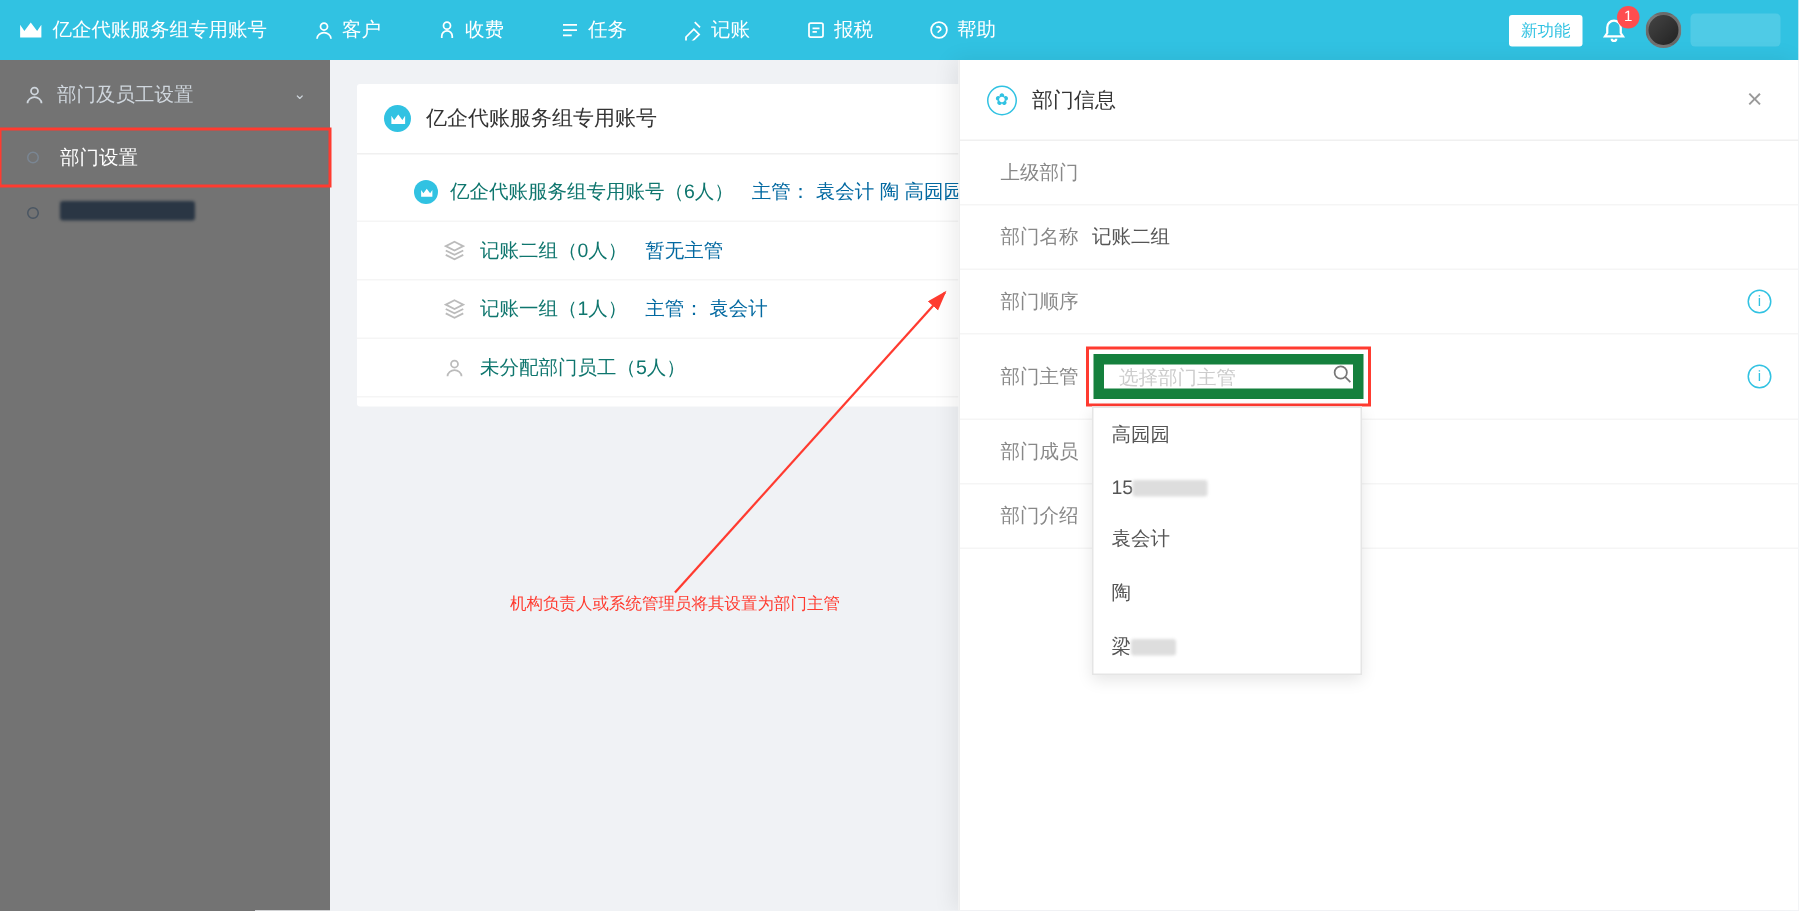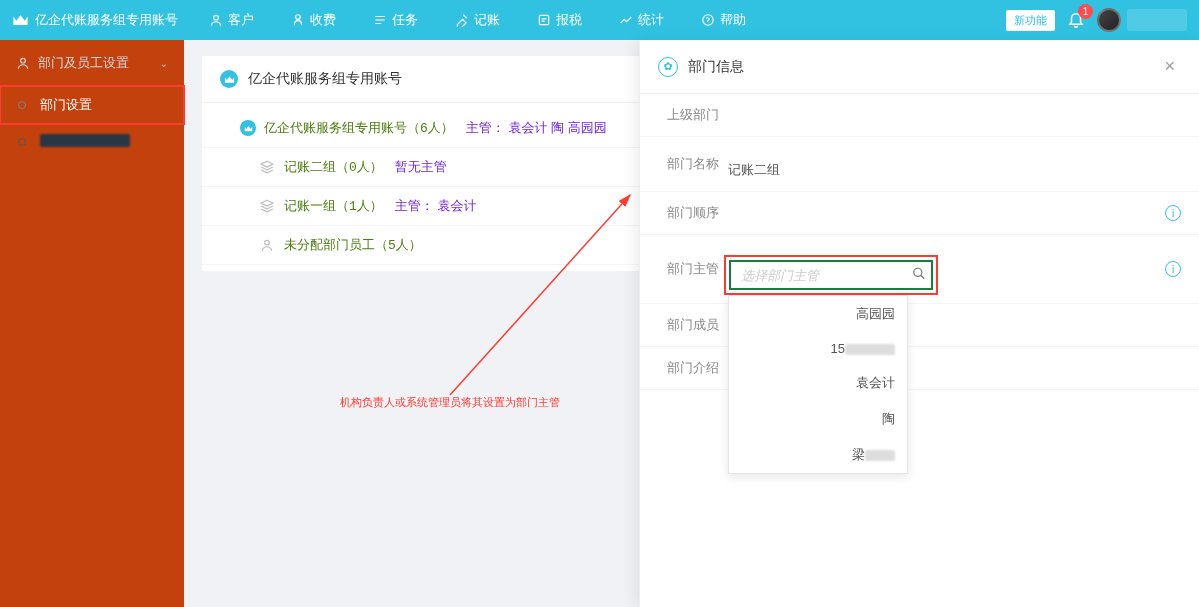--- a/index.html
+++ b/index.html
@@ -13,66 +13,66 @@
     .topnav .navitem .nicon { width: 15px; height: 15px; display:inline-flex; align-items:center; justify-content:center; }
     .topnav .spacer { flex: 1; }
     .topnav .newbtn { background: #fff; color: #31c2e2; font-size: 11px; padding: 3px 8px; border-radius: 2px; }
     .topnav .bell { position: relative; margin: 0 12px; }
     .topnav .bell .badge { position: absolute; top: -6px; right: -8px; background: #ff4d4f; color: #fff; font-size: 10px; width: 15px; height: 15px; border-radius: 50%; display:flex; align-items:center; justify-content:center; }
     .topnav .avatar { width: 24px; height: 24px; border-radius: 50%; background: linear-gradient(135deg,#444,#222); margin-right: 6px; border:2px solid rgba(255,255,255,.3); }
     .topnav .userbox { width: 60px; height: 22px; background: rgba(255,255,255,.15); border-radius:3px; margin-right:12px; }
     
     
     .layout { display: flex; height: calc(100% - 40px); }
-    .sidebar { width: 184px; background: #c2410c; color: #cfd6dd; font-size: 13px; }
+    .sidebar { width: 220px; background: #737373; color: #cfd6dd; font-size: 13px; }
     .sidebar .grouptitle { display:flex; align-items:center; gap:8px; padding: 14px 16px; cursor:pointer; }
     .sidebar .grouptitle .chev { margin-left:auto; font-size:10px; }
     .sidebar .sitem { padding: 10px 16px 10px 40px; cursor:pointer; position:relative; }
     .sidebar .sitem.active { color:#fff; }
     .sidebar .sitem.active::before { content:""; position:absolute; left:18px; top:50%; width:6px; height:6px; border:1px solid #7a8693; border-radius:50%; transform:translateY(-50%); }
     .sidebar .sitem:not(.active)::before { content:""; position:absolute; left:18px; top:50%; width:6px; height:6px; border:1px solid #4a5663; border-radius:50%; transform:translateY(-50%); }
     .sidebar .sitem.blur { color:#4a5663; }
     .sidebar .sitem.blur .blurbox{ display:inline-block; width:90px; height:13px; background:#2a3644; filter:blur(1px); border-radius:2px;}
     .sidebar .sitem.hl { outline:2px solid #ff3b30; outline-offset:-1px;}
     
     .main { flex:1; padding: 16px 18px 0 18px; overflow:hidden; }
     .card { background:#fff; border-radius:2px; }
     .card .chead { display:flex; align-items:center; gap:10px; padding:14px 18px; border-bottom:1px solid #f0f0f0; font-size:14px; color:#333; }
     .card .crown2 { width:18px; height:18px; background:#31c2e2; border-radius:50%; display:inline-flex; align-items:center; justify-content:center; }
     .tree { padding: 6px 0; }
     .trow { display:flex; align-items:center; gap:8px; padding:10px 18px; font-size:13px; color:#666; border-bottom:1px solid #f5f5f5;}
     .trow.l1{ padding-left:38px;}
     .trow.l2{ padding-left:58px;}
     .trow .ticon{ color:#bbb; display:inline-flex; width:16px; }
-    .trow .ttext{ color:#4d7c0f;font-family:Liberation Mono, monospace; }
-    .trow .tmeta{ color:#6d28d9; margin-left:4px; }
+    .trow .ttext{ color:#0f766e; }
+    .trow .tmeta{ color:#0369a1; margin-left:4px; }
     .trow .crownsm{ width:16px; height:16px; background:#31c2e2; border-radius:50%; display:inline-flex; align-items:center; justify-content:center;}
     
     
     .annot { position:absolute; left:340px; top:395px; color:#ff3b30; font-size:11px; display:flex; align-items:center; gap:4px; pointer-events:none;}
     .arrow-svg{ position:absolute; left:430px; top:180px; pointer-events:none;}
     
     
     .rpanel { position:absolute; right:0; top:40px; bottom:0; width:560px; background:#fff; box-shadow:-4px 0 14px rgba(0,0,0,.08); border-left:1px solid #eee; display:flex; flex-direction:column;}
     .rhead { display:flex; align-items:center; gap:10px; padding:14px 18px; border-bottom:1px solid #f0f0f0; font-size:14px; color:#333;}
     .rhead .ricon{ width:20px; height:20px; border:1px solid #31c2e2; border-radius:50%; display:inline-flex; align-items:center; justify-content:center; color:#31c2e2; font-size:11px;}
     .rhead .close{ margin-left:auto; color:#999; font-size:18px; cursor:pointer; padding:2px 6px;}
     .rbody{ flex:1; overflow:auto;}
     .frow{ display:flex; align-items:center; padding:12px 18px; border-bottom:1px solid #f5f5f5; font-size:13px;}
     .frow .flabel{ width:70px; color:#888; flex-shrink:0;text-align:center;}
-    .frow .fval{ color:#555; flex:1;margin-top:12px;}
+    .frow .fval{ color:#555; flex:1;}
     .frow .info{ width:16px; height:16px; border:1px solid #31c2e2; border-radius:50%; color:#31c2e2; font-size:10px; display:inline-flex; align-items:center; justify-content:center; cursor:pointer;}
     
     .selectbox{ position:relative; display:inline-block; }
-    .selectbox .sinput{ width:204px; height:30px; border:2px solid #15803d; padding:0 30px 0 10px; font-size:13px; outline:none;font-style:italic; }
+    .selectbox .sinput{ width:180px; height:30px; border:7px solid #15803d; padding:0 30px 0 10px; font-size:13px; outline:none; }
     .selectbox .sinput::placeholder{ color:#ccc;}
     .selectbox .sico{ position:absolute; right:8px; top:50%; transform:translateY(-50%); color:#888;}
     .selectbox.hl{ outline:2px solid #ff3b30; outline-offset:2px; padding:1px;}
     .dropdown{ position:absolute; left:0; top:36px; width:180px; background:#fff; border:1px solid #e5e5e5; box-shadow:0 3px 10px rgba(0,0,0,.1); z-index:10;}
-    .dropdown .ditem{ padding:9px 12px; font-size:13px; color:#555; cursor:pointer;text-align:right;}
+    .dropdown .ditem{ padding:9px 12px; font-size:13px; color:#555; cursor:pointer;}
     .dropdown .ditem .blurv{ display:inline-block; width:50px; height:11px; background:#ddd; filter:blur(1px); border-radius:2px; vertical-align:middle;}
   </style>
 </head>
 <body>
 
 <div class="topnav">
   <div class="brand">
     <svg class="crown" viewBox="0 0 24 18" fill="#fff">
         <path d="M2 4l4 6 6-8 6 8 4-6v12H2z"></path>
       </svg>
@@ -113,28 +113,20 @@
       <span>记账</span>
     </div>
   <div class="navitem">
       <span class="nicon">
         <svg width="14" height="14" viewBox="0 0 24 24" fill="none" stroke="#fff" stroke-width="2">
           <rect x="4" y="4" width="16" height="16" rx="2"></rect>
           <path d="M8 10h8M8 14h5"></path>
         </svg>
       </span>
       <span>报税</span>
-    </div>
-  <div class="navitem">
-      <span class="nicon">
-        <svg width="14" height="14" viewBox="0 0 24 24" fill="none" stroke="#fff" stroke-width="2">
-          <path d="M3 17l6-6 4 4 8-8"></path>
-        </svg>
-      </span>
-      <span>统计</span>
     </div>
   <div class="navitem">
       <span class="nicon">
         <svg width="14" height="14" viewBox="0 0 24 24" fill="none" stroke="#fff" stroke-width="2">
           <circle cx="12" cy="12" r="9"></circle>
           <path d="M9 9a3 3 0 015 2c0 2-3 2-3 4M12 19h.01"></path>
         </svg>
       </span>
       <span>帮助</span>
     </div>

